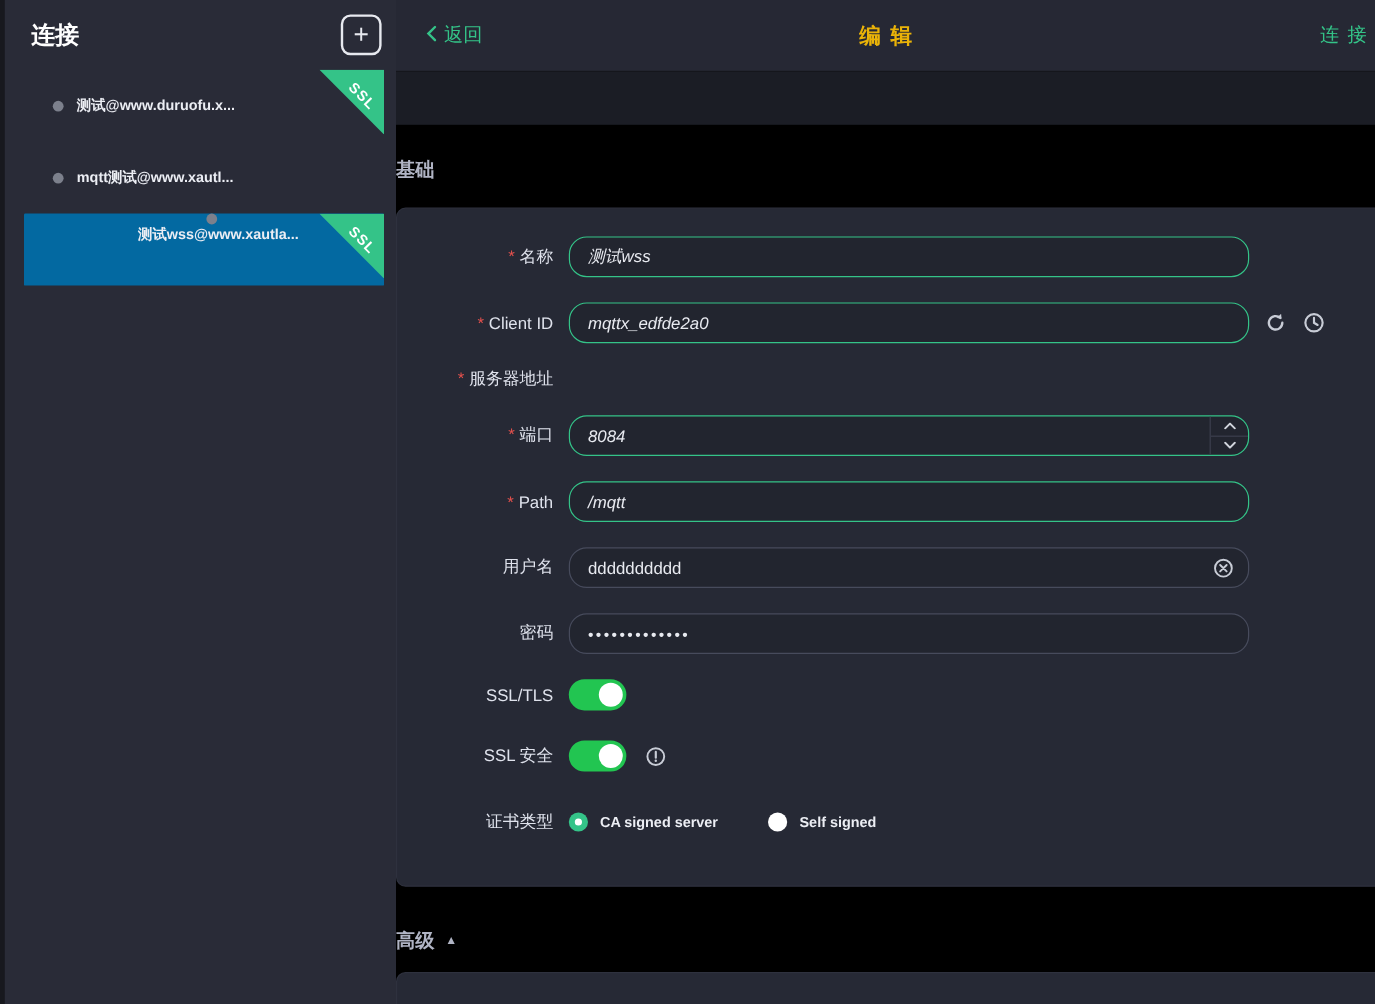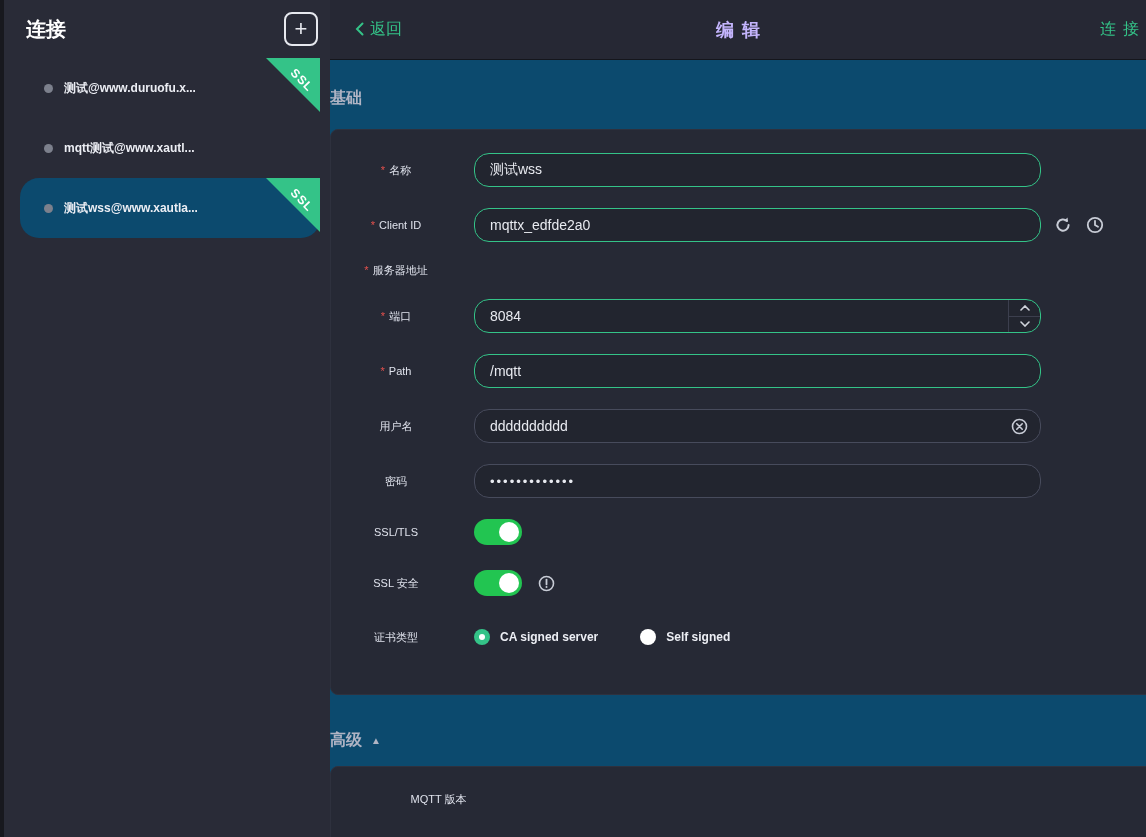--- a/index.html
+++ b/index.html
@@ -8,51 +8,51 @@
 
   
   .left-strip { width:4px; background:#17181e; flex:none; }
 
   
   .sidebar { width:326px; background:#292b37; flex:none; display:flex; flex-direction:column; }
   .sb-header { height:58px; display:flex; align-items:center; justify-content:space-between; padding:0 12px 0 22px; flex:none; }
   .sb-title { font-size:20px; font-weight:bold; color:#ffffff; }
   .add-btn { width:34px; height:34px; border:2px solid #e7e9ef; border-radius:8px; background:none; color:#e7e9ef; font-size:22px; line-height:28px; text-align:center; cursor:pointer; font-family:inherit; }
   .conn-item { position:relative; height:60px; display:flex; align-items:center; padding-left:40px; margin-right:10px; cursor:pointer; }
-  .conn-item.selected { background:#0c4a6e; border-radius:19px; margin-left:16px; padding-left:24px; }
+  .conn-item.selected { background:#0369a1; border-radius:1px; margin-left:16px; padding-left:24px;flex-direction:column; }
   .status-dot { width:9px; height:9px; border-radius:50%; background:#7c808c; margin-right:11px; flex:none; }
   .conn-label { font-size:12px; font-weight:bold; color:#eceef4; white-space:nowrap; }
   .ssl-ribbon { position:absolute; top:0; right:0; width:54px; height:54px; background:#34c388; clip-path:polygon(0 0,100% 0,100% 100%); }
   .ssl-ribbon span { position:absolute; top:15px; right:1px; width:34px; text-align:center; transform:rotate(45deg); color:#fff; font-size:12px; font-weight:bold; letter-spacing:1px; }
 
   
   .main { flex:1; min-width:0; display:flex; flex-direction:column; }
   .topbar { height:60px; background:#262834; border-bottom:1px solid #15161c; position:relative; display:flex; align-items:center; flex:none; }
   .back-btn { position:absolute; left:24px; display:flex; align-items:flex-end; gap:5px; color:#34c388; font-size:16px; cursor:pointer; }
-  .topbar-title { margin:0 auto; font-size:18px; font-weight:bold; color:#c4b5fd; letter-spacing:8px; padding-left:8px; }
+  .topbar-title { margin:0 auto; font-size:18px; font-weight:bold; color:#eab308; letter-spacing:8px; padding-left:8px; }
   .connect-btn { position:absolute; left:770px; width:90px; color:#34c388; font-size:16px; letter-spacing:7px; cursor:pointer; white-space:nowrap; }
 
-  .content { flex:1; background:#0c4a6e; overflow:hidden; }
+  .content { flex:1; background:#000000; overflow:hidden;margin-top:44px; }
   .section-label { margin-top:28px; font-size:16px; font-weight:600; color:#b0b4c4; display:flex; align-items:center; gap:9px; }
   .section-label .tri { font-size:10px; color:#b0b4c4; }
   .section-label.adv { margin-top:35px;text-align:center; }
 
   .card { width:830px; background:#262935; border:1px solid #2e313e; border-radius:8px; margin-top:20px; }
   .card.basic { height:566px; padding-top:23px; }
   .card.advanced { height:140px; margin-top:15px; padding-top:25px; }
 
   .row { display:flex; align-items:center; margin-bottom:21px; }
-  .lbl { width:130px; flex:none; text-align:center; font-size:11px; color:#dfe2ec; white-space:nowrap; }
+  .lbl { width:130px; flex:none; text-align:right; font-size:14px; color:#dfe2ec; white-space:nowrap; }
   .req { color:#e5514d; margin-right:4px; }
   .ctrl { width:567px; margin-left:13px; position:relative; display:flex; align-items:center; }
   .card.advanced .lbl { width:215px; }
   .card.advanced .ctrl { width:482px; }
 
   .inp { height:34px; width:100%; border:1px solid #474b5c; border-radius:15px; background:#22252f; display:flex; align-items:center; padding:0 15px; font-size:14px; color:#e8eaf0; position:relative; overflow:hidden; }
-  .inp.green { border-color:#34c388; }
+  .inp.green { border-color:#34c388;font-style:italic; }
   .inp .chev { position:absolute; right:13px; }
   .sel-proto { width:135px; flex:none; }
   .host-inp { width:420px; flex:none; margin-left:12px; }
 
   .spinner { position:absolute; top:0; bottom:0; right:0; width:32px; border-left:1px solid #3c3f4e; display:flex; flex-direction:column; }
   .spin-btn { flex:1; display:flex; align-items:center; justify-content:center; cursor:pointer; }
   .spin-btn.up { border-bottom:1px solid #3c3f4e; }
 
   .wavy { text-decoration-style:wavy; text-decoration-color:#e5514d; text-decoration-thickness:1px; text-underline-offset:3px; }
   .clear-icon { position:absolute; right:12px; cursor:pointer; display:flex; }

